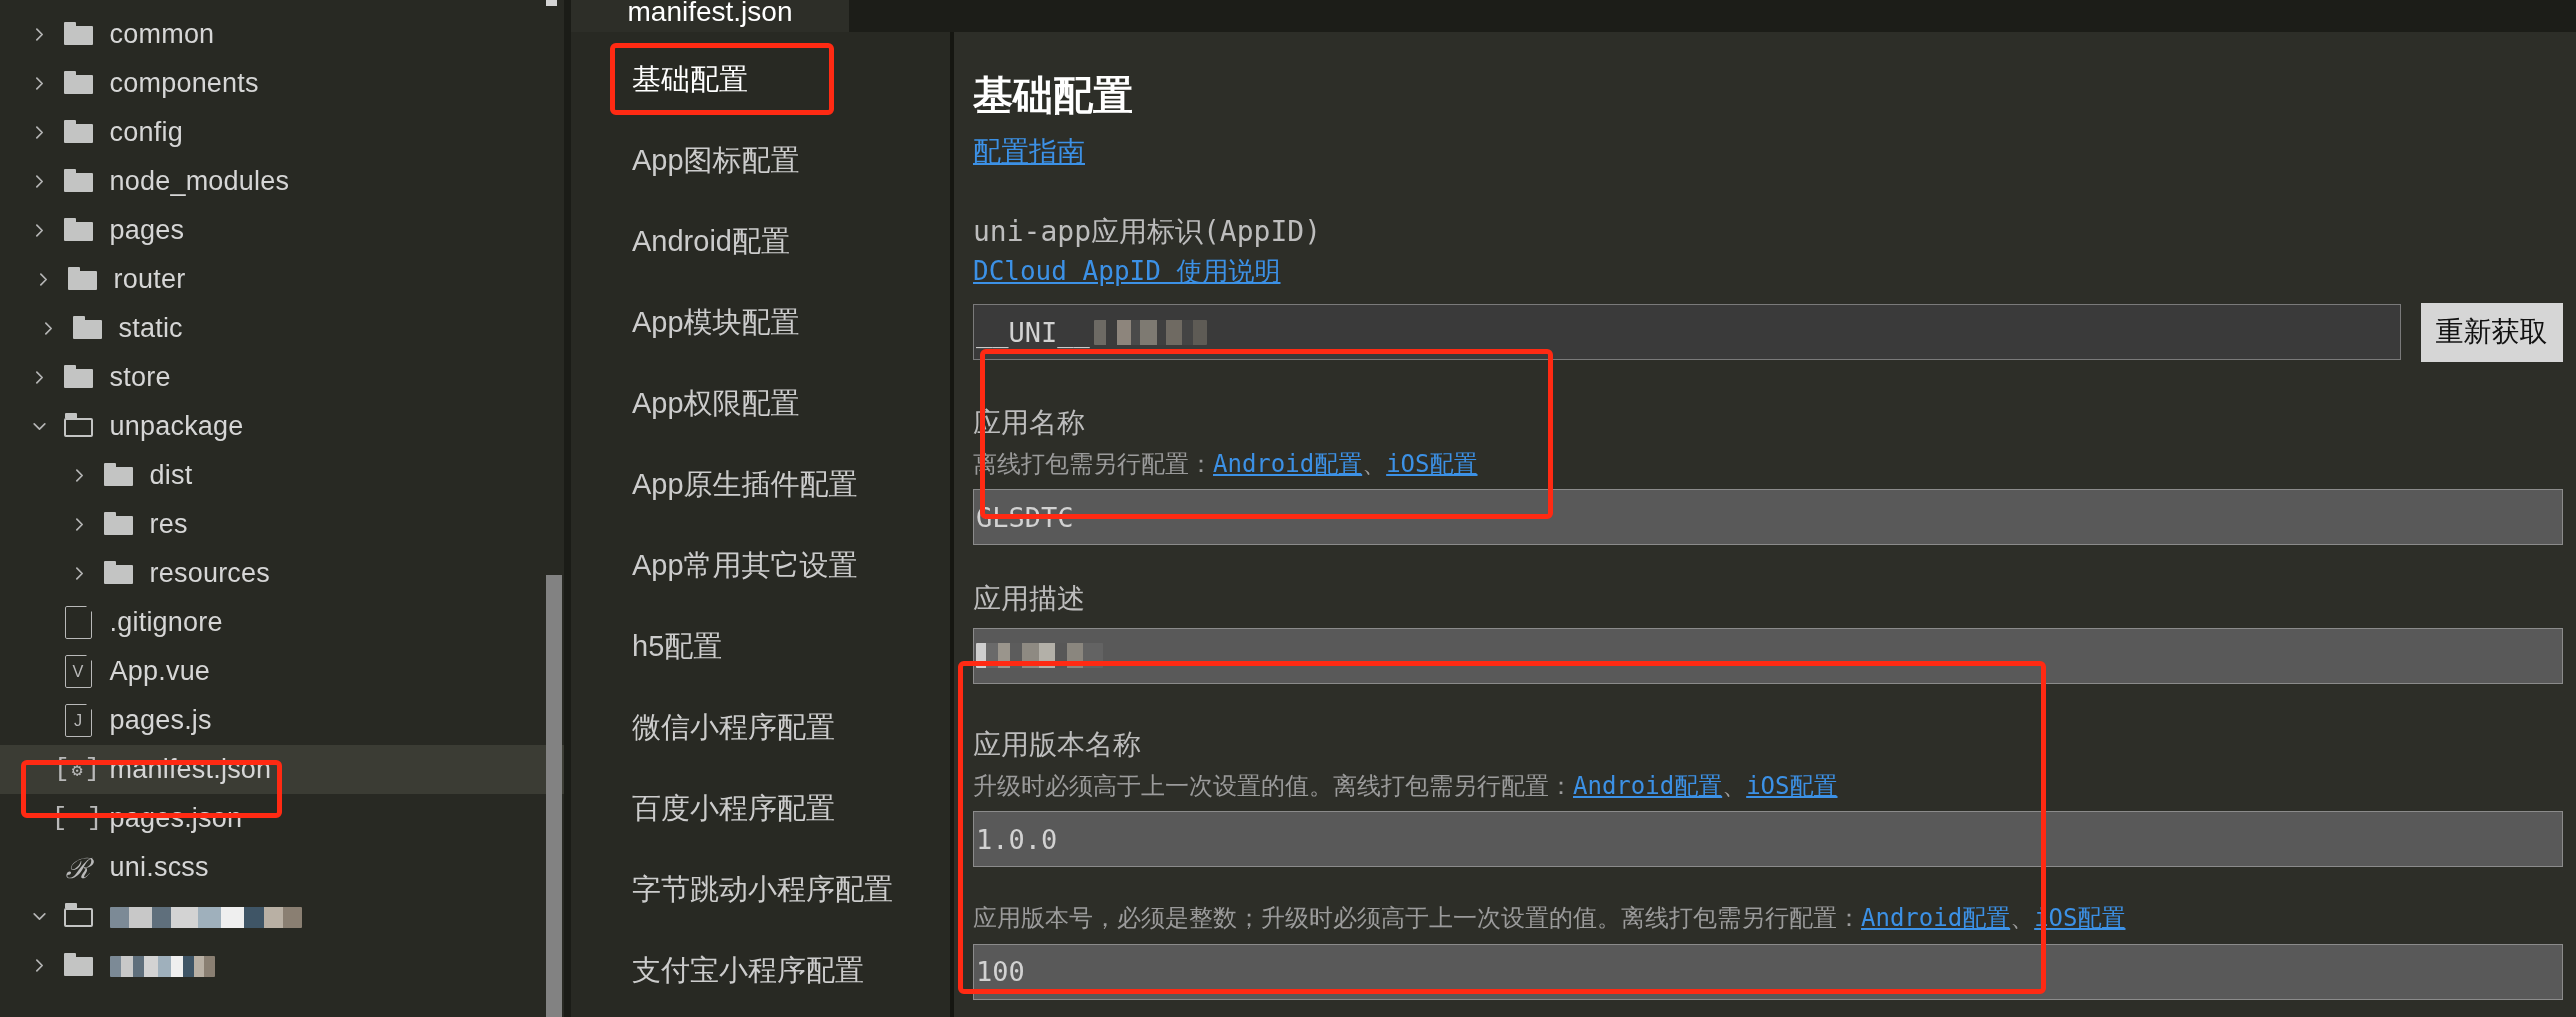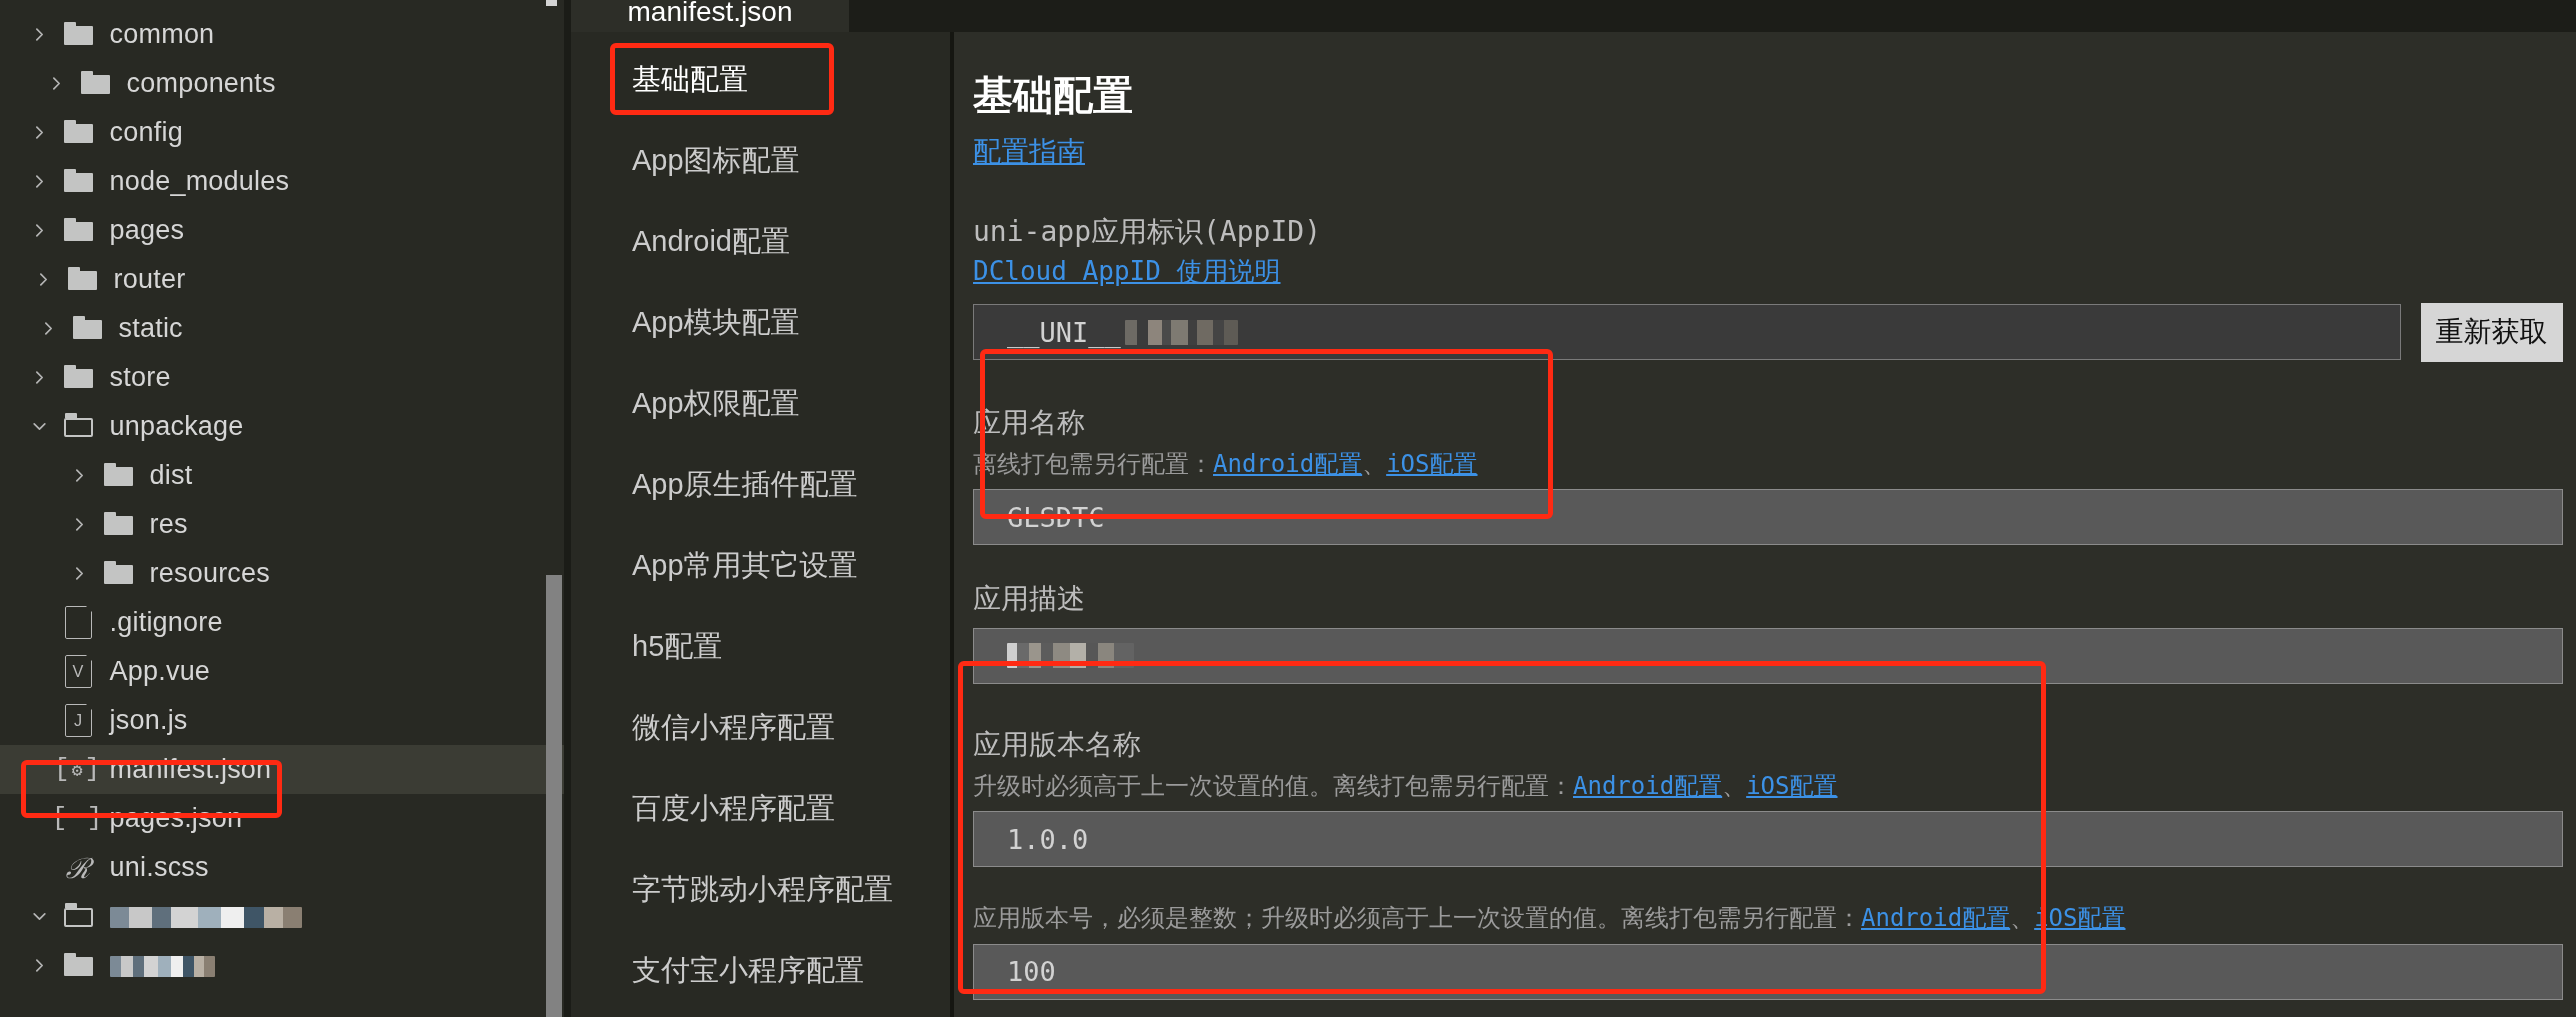--- a/index.html
+++ b/index.html
@@ -167,21 +167,21 @@
   }
   .field-sub {
     color: #9b9b9b; font-size: 24px; margin-top: 5.8px;
   }
   .field-sub .link { font-family: "DejaVu Sans Mono", "Liberation Mono", monospace; }
   .txtinput {
     height: 56px;
     background: #3a3a3a;
     border: 1.9px solid #7a7a7a;
     display: flex; align-items: center;
-    padding-left: 33px;
+    padding-left: 2px;
     color: #d2d2d2;
     font-size: 27px;
     font-family: "DejaVu Sans Mono", "Liberation Mono", monospace;
     margin-top: 9.6px;
   }
   .txtinput.light { background: #595959; border-color: #8b8b8b; }
   .btn-reget {
     width: 142px; height: 59px;
     background: #d6d6d6; color: #111111;
     font-size: 28px;
@@ -216,21 +216,21 @@
               <path d="M5.5 3 L10.5 8 L5.5 13" fill="none" stroke="#b4b4b4" stroke-width="1.6" stroke-linecap="round" stroke-linejoin="round"></path>
             </svg>
           </span>
           <span class="tw-icon">
             <span class="folder-glyph">
               <i></i>
             </span>
           </span>
           <span class="tw-label">common</span>
         </div>
-        <div class="tree-row" style="padding-left: 40px;">
+        <div class="tree-row" style="padding-left: 23px;">
           <span class="tw-arrow">
             <svg width="17" height="17" viewBox="0 0 16 16">
               <path d="M5.5 3 L10.5 8 L5.5 13" fill="none" stroke="#b4b4b4" stroke-width="1.6" stroke-linecap="round" stroke-linejoin="round"></path>
             </svg>
           </span>
           <span class="tw-icon">
             <span class="folder-glyph">
               <i></i>
             </span>
           </span>
@@ -389,21 +389,21 @@
         </div>
         <div class="tree-row" style="padding-left: 23px;">
           <span class="tw-arrow"></span>
           <span class="tw-icon">
             <span class="file-glyph">
               <span class="pg"></span>
               <span class="corner"></span>
               <span class="ch">J</span>
             </span>
           </span>
-          <span class="tw-label">json.js</span>
+          <span class="tw-label">pages.js</span>
         </div>
         <div class="tree-row selected" style="padding-left: 23px;">
           <span class="tw-arrow"></span>
           <span class="tw-icon">
             <span class="brk-glyph">[<span class="gear">⚙</span>]</span>
           </span>
           <span class="tw-label">manifest.json</span>
         </div>
         <div class="tree-row" style="padding-left: 23px;">
           <span class="tw-arrow"></span>

